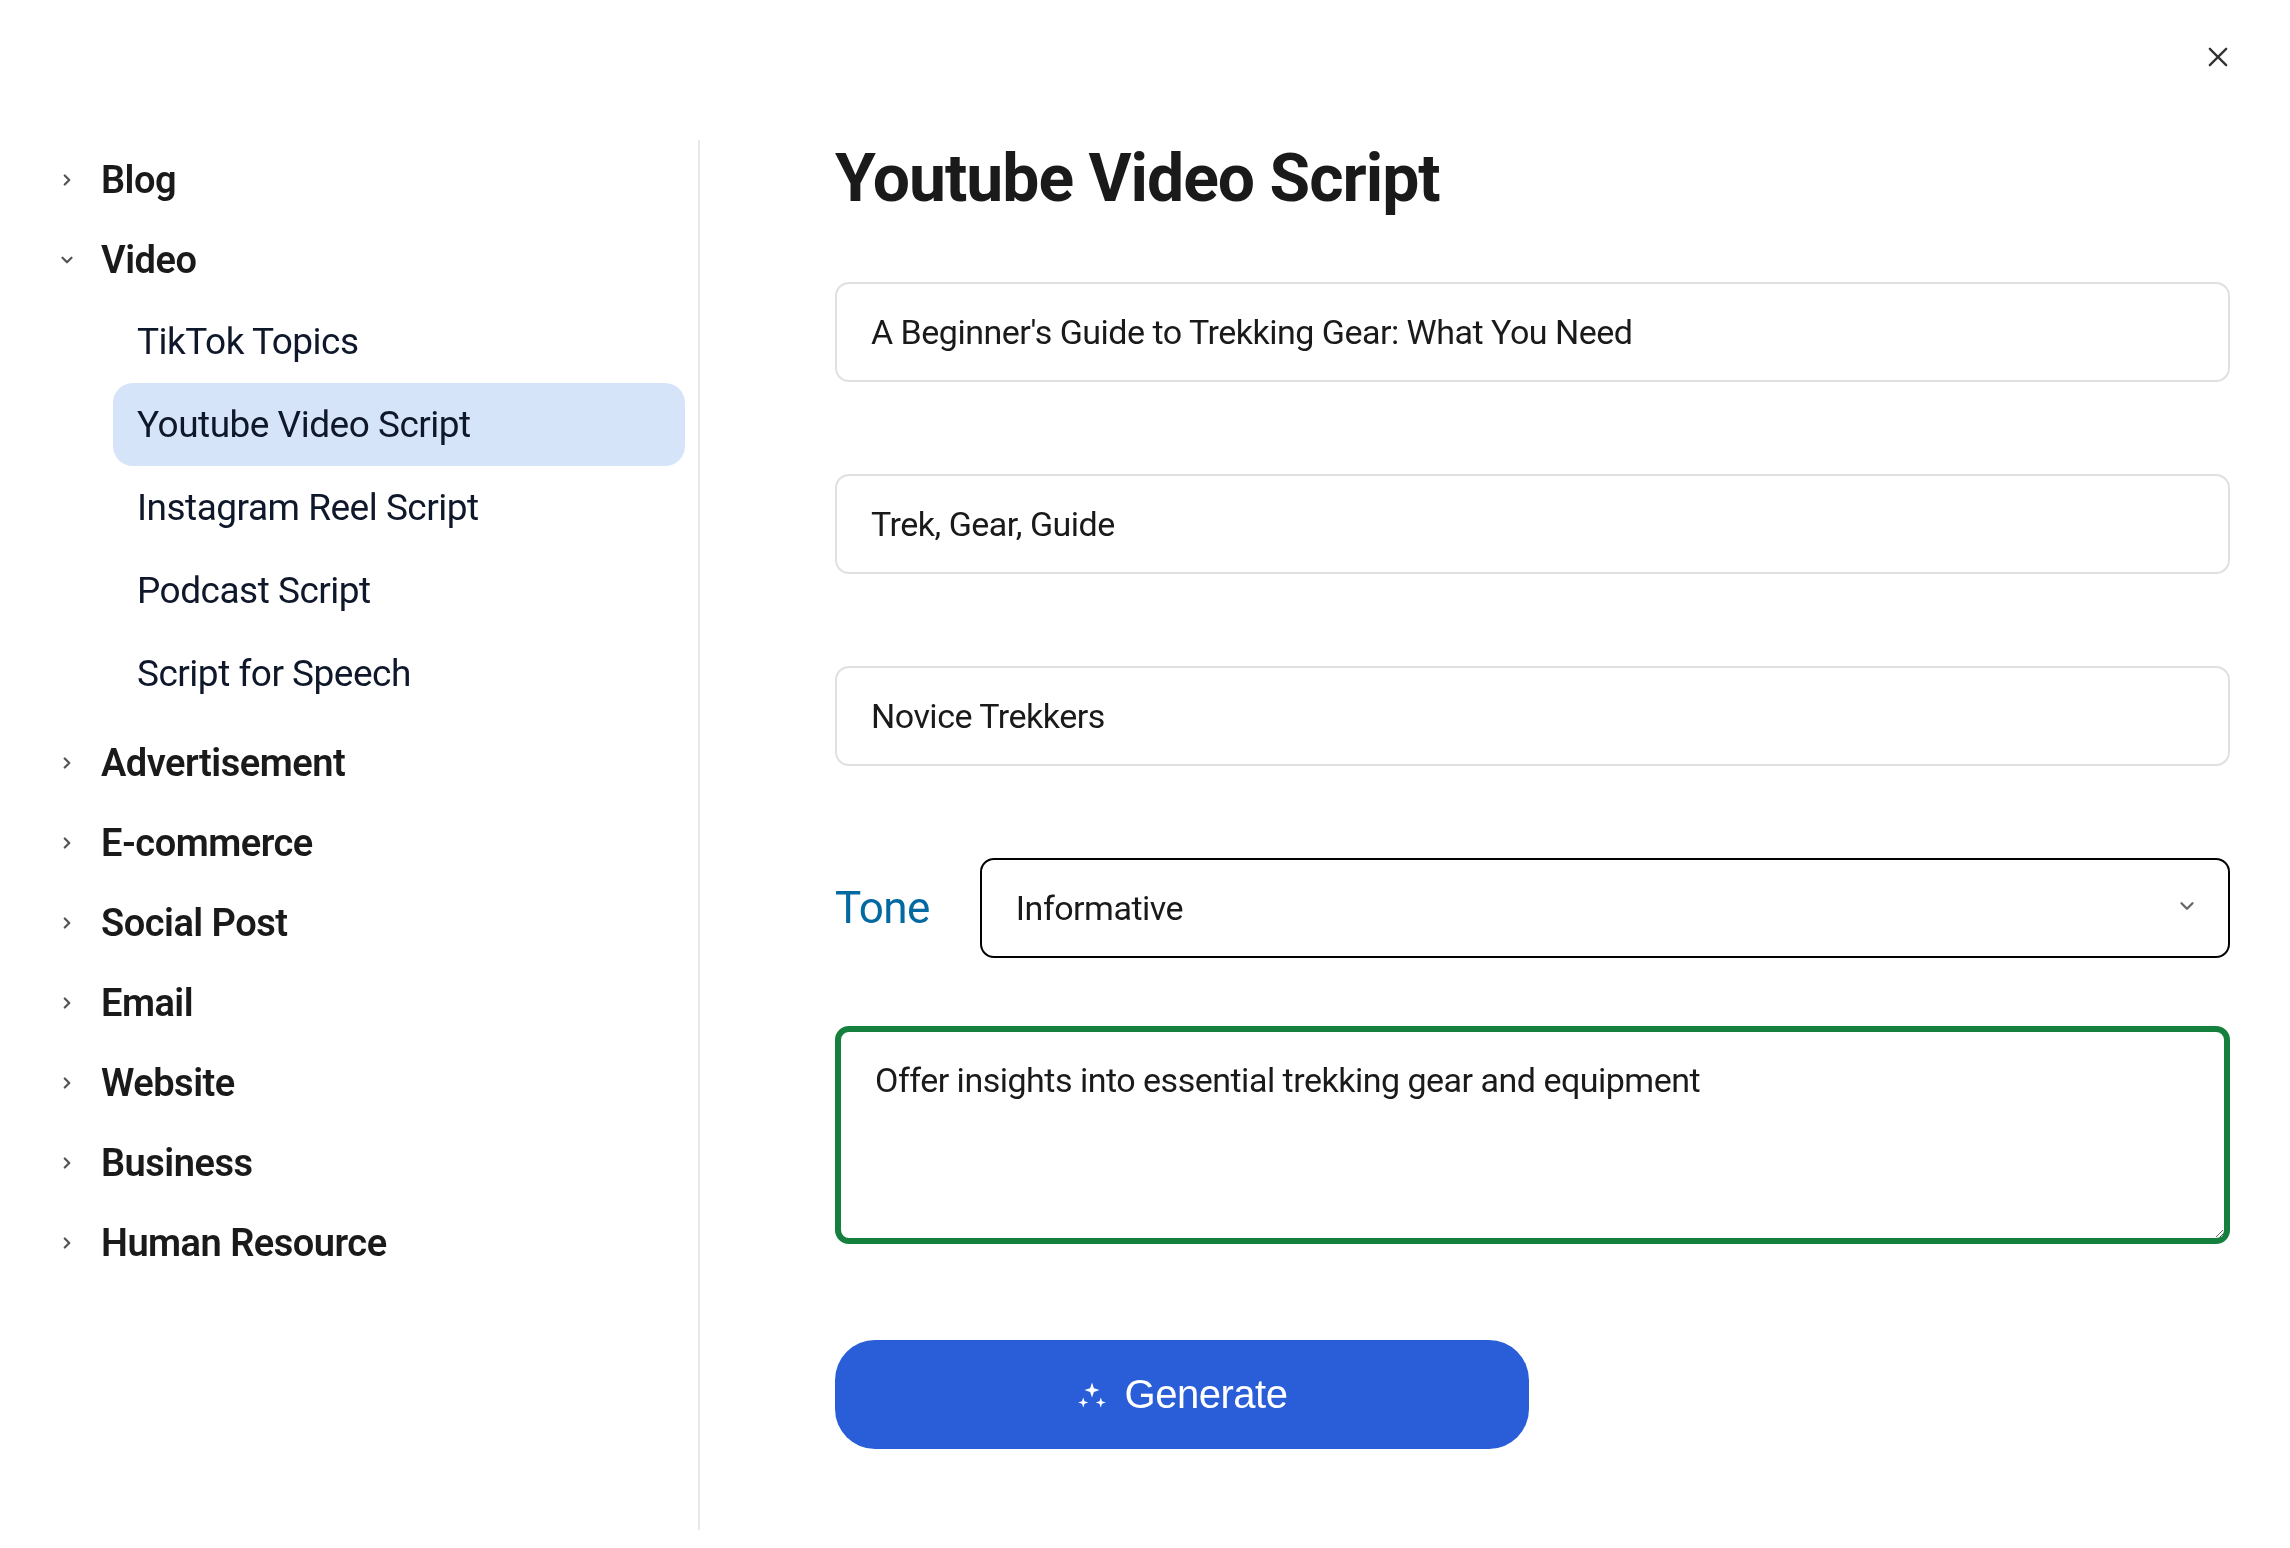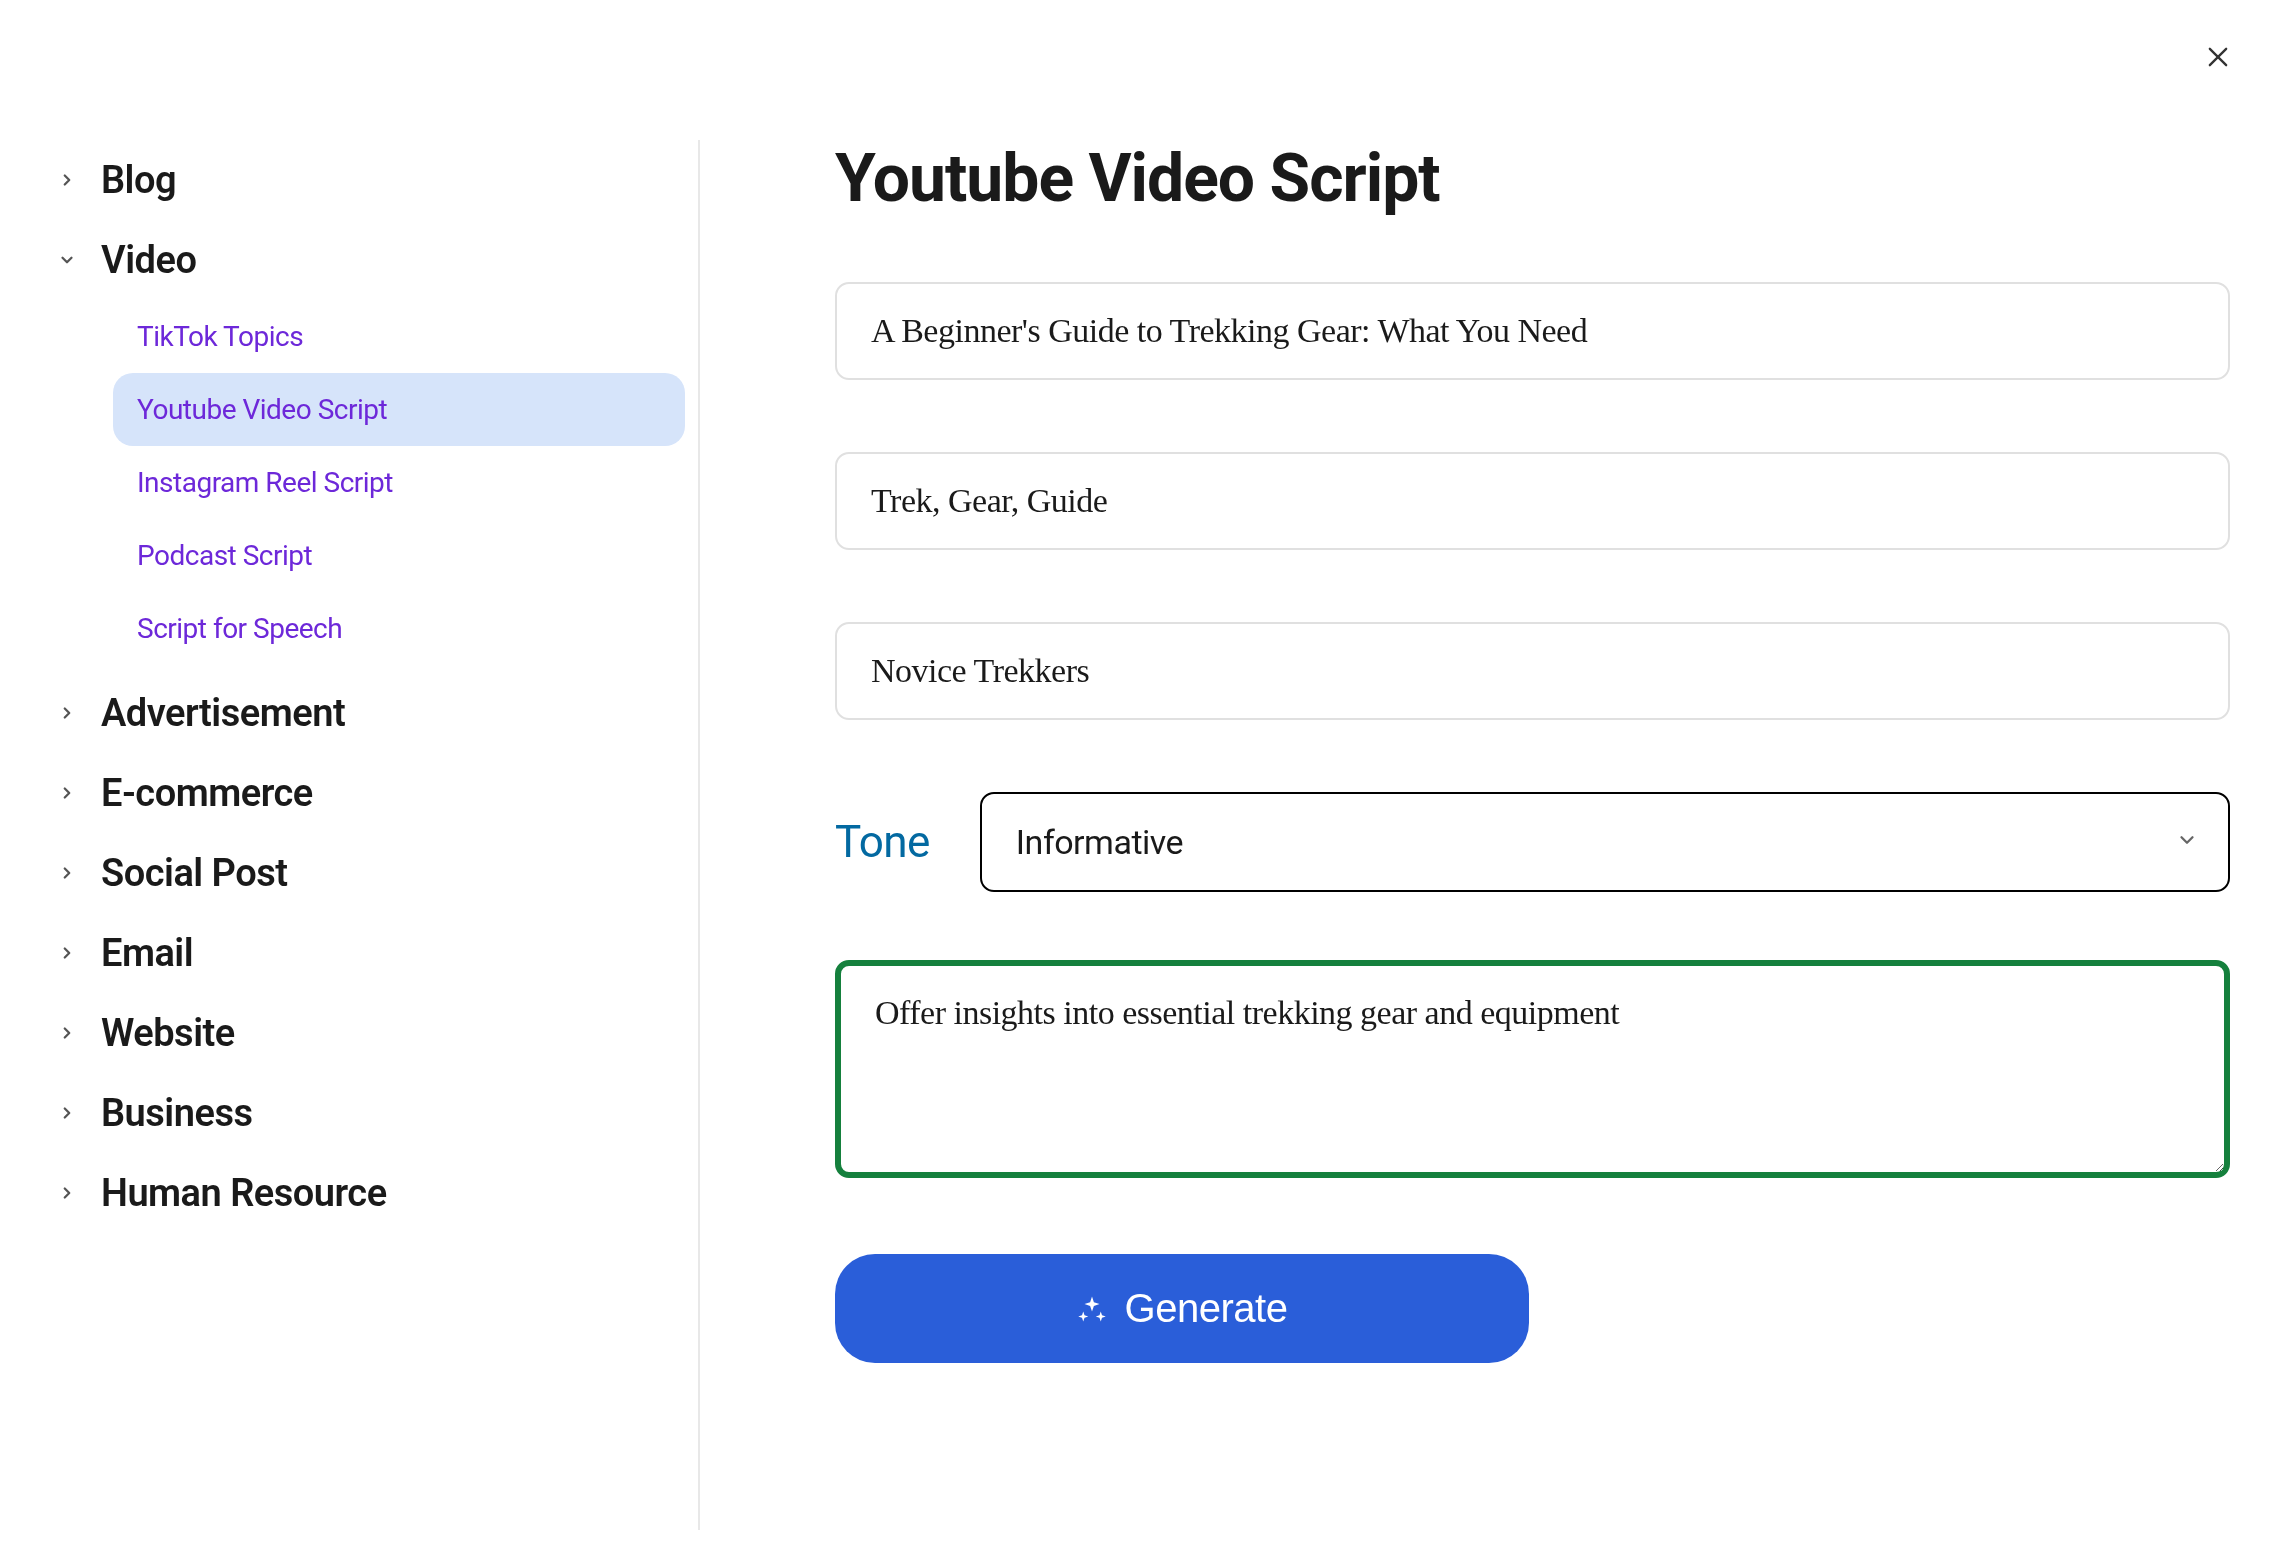--- a/index.html
+++ b/index.html
@@ -98,23 +98,23 @@
       height: 18px;
     }
     
     .subcategory-list {
       padding-left: 58px;
       margin-bottom: 8px;
     }
     
     .subcategory-item {
       padding: 20px 24px;
-      font-size: 28px;
-      font-weight: 400;
-      color: #6d28d9;
+      font-size: 37px;
+      font-weight: 400;
+      color: #0f172a;
       cursor: pointer;
       border-radius: 20px;
       letter-spacing: -0.5px;
     }
     
     .subcategory-item.active {
       background: #d6e4fa;
     }
     
     .main-content {
@@ -126,22 +126,21 @@
     
     .page-title {
       font-size: 66px;
       font-weight: 700;
       color: #1a1a1a;
       margin-bottom: 65px;
       letter-spacing: -1px;
     }
     
     .form-field {
-      margin-bottom: 72px;
-      font-family: Liberation Serif, serif;
+      margin-bottom: 92px;
     }
     
     .text-input {
       width: 100%;
       max-width: 1453px;
       padding: 28px 34px;
       font-size: 34px;
       font-weight: 400;
       color: #1a1a1a;
       border: 2px solid #e0e0e0;

